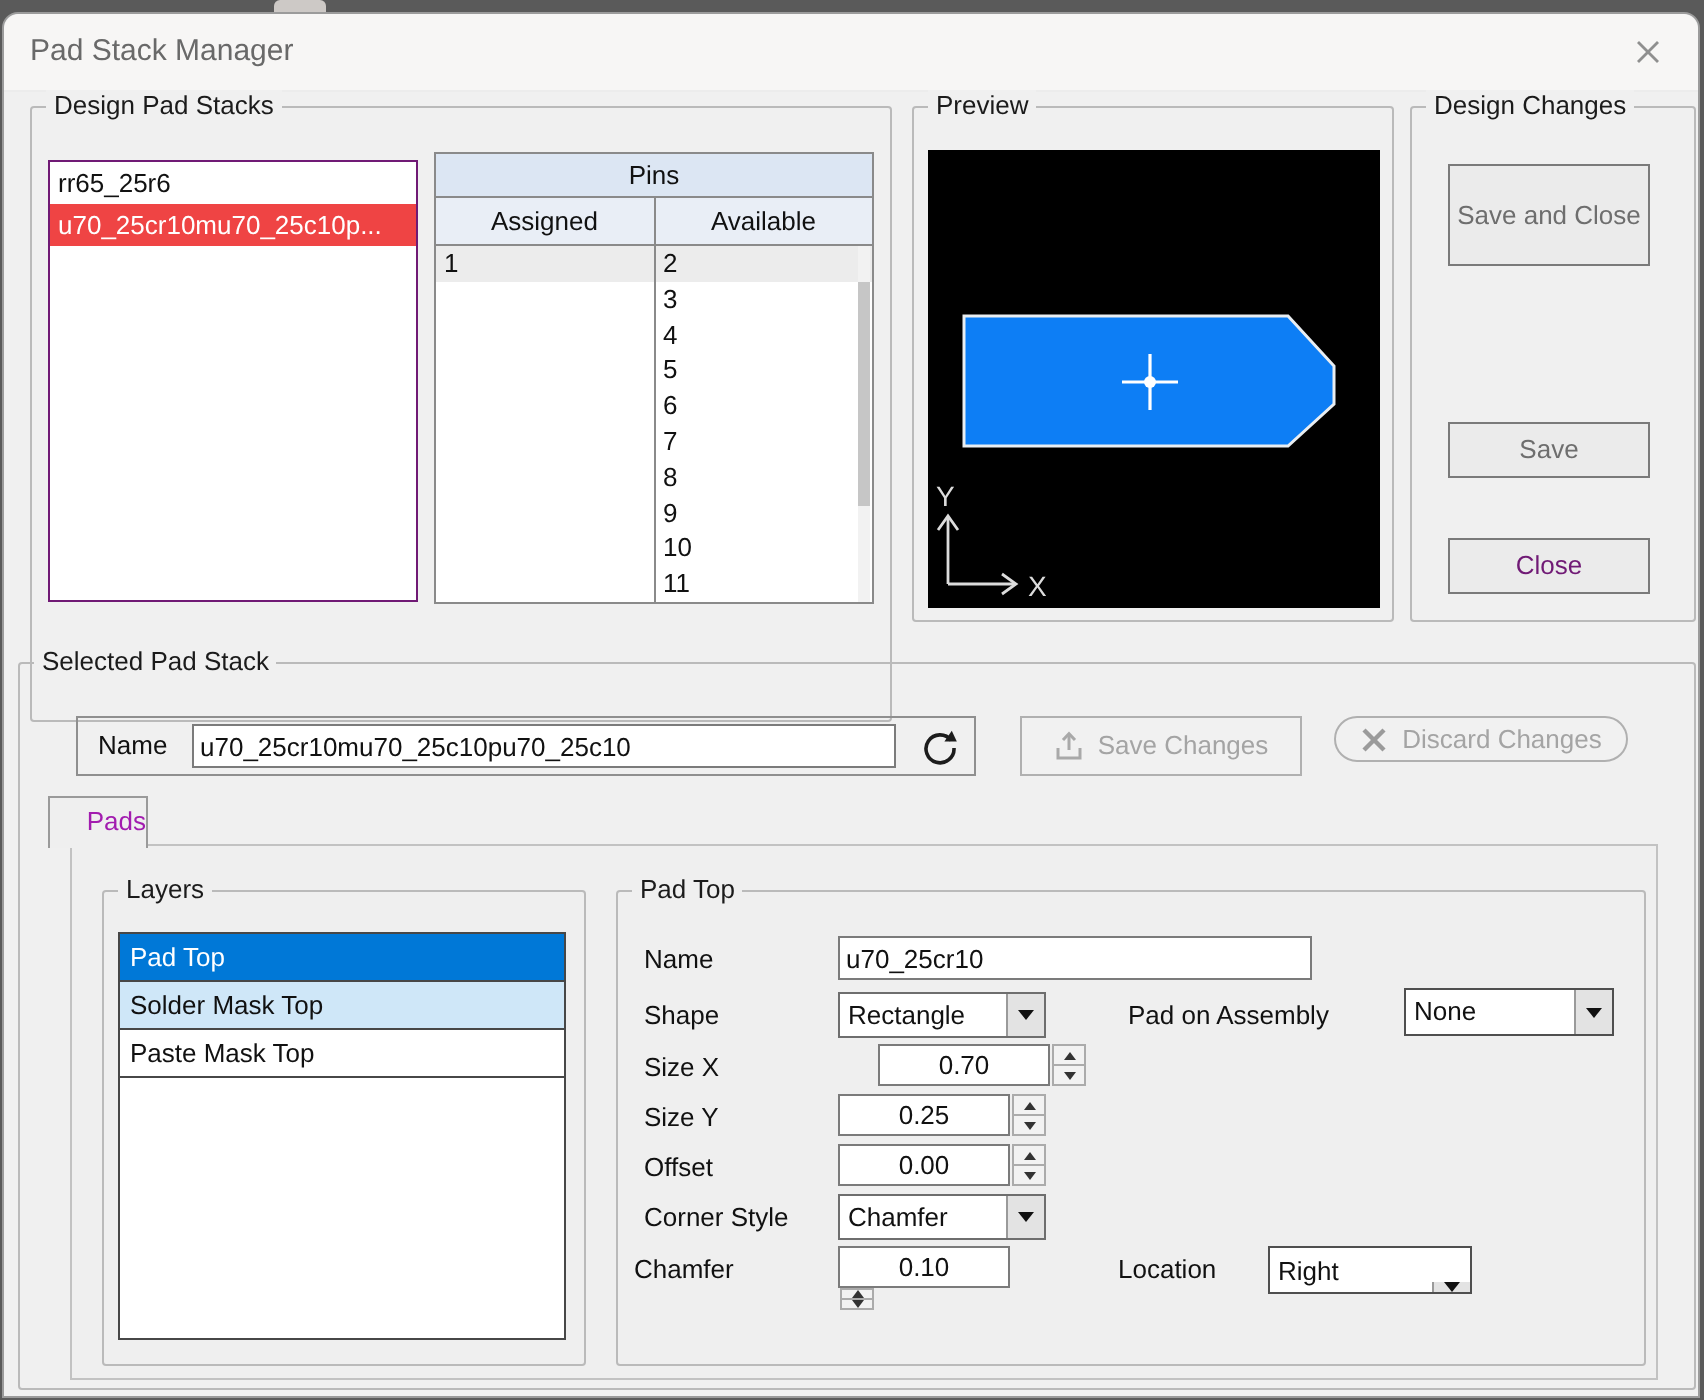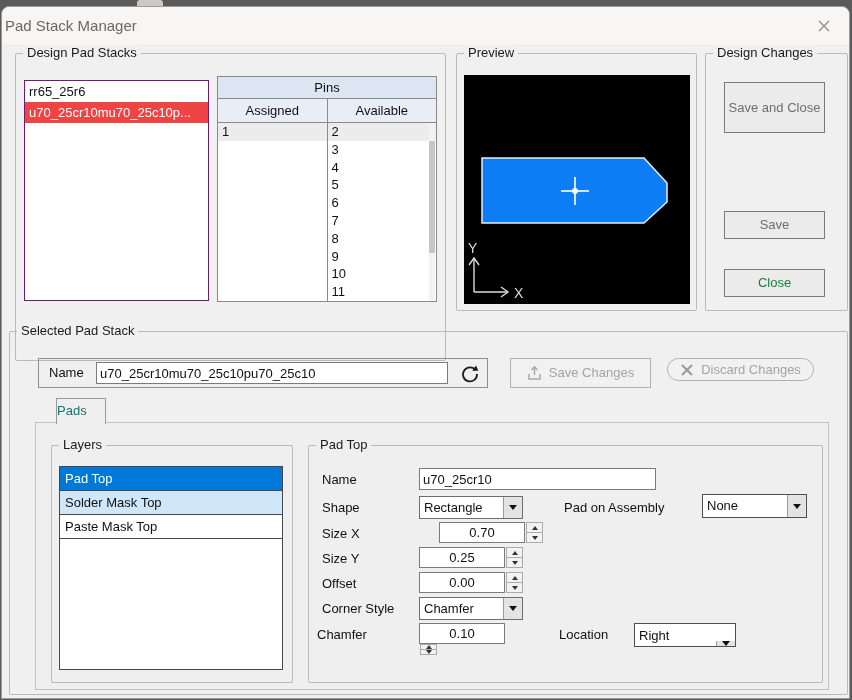--- a/index.html
+++ b/index.html
@@ -14,21 +14,21 @@
   .dialog{
     position:absolute;left:1px;top:6px;width:849px;height:693px;
     background:#f0f0f0;border:1px solid #9b9b9b;
     border-radius:8px 8px 0 0;box-sizing:border-box;
   }
   .titlebar{
     position:absolute;left:0;top:0;right:0;height:38px;
     background:#f7f6f5;border-radius:8px 8px 0 0;
     border-bottom:1px solid #ececec;
   }
-  .title-text{position:absolute;left:3px;top:10px;font-size:15px;color:#696969;}
+  .title-text{position:absolute;left:13px;top:10px;font-size:15px;color:#696969;}
   .close-btn{position:absolute;right:14px;top:8px;width:22px;height:22px;cursor:default;}
   
   .group{position:absolute;border:1px solid #bababa;border-radius:2px;box-sizing:border-box;}
   .group>.legend{
     position:absolute;top:-9px;left:7px;background:#f0f0f0;
     padding:0 4px;font-size:13px;color:#1b1b1b;white-space:nowrap;
   }
   .panel-legend-bg{background:#efefef !important;}
   
   .ps-list{
@@ -57,37 +57,37 @@
   .pins-thumb{position:absolute;left:0;top:18px;width:6px;height:112px;background:#c6c6c6;}
   
   .preview-canvas{position:absolute;left:7px;top:21px;width:226px;height:229px;background:#000;}
   
   .btn{
     position:absolute;box-sizing:border-box;background:#ebebeb;border:1px solid #7a7a7a;
     font-size:13px;display:flex;align-items:center;justify-content:center;text-align:center;
     line-height:1.2;cursor:default;
   }
   .btn.graytext{color:#6e6e6e;}
-  .btn.darktext{color:#15803d;}
+  .btn.darktext{color:#701a75;}
   .btn.disabled{background:#f1f1f1;border-color:#b0b0b0;color:#a4a4a4;}
   .btn .bicon{margin-right:7px;display:inline-flex;}
   
   .name-panel{position:absolute;left:28px;top:26px;width:450px;height:30px;border:1px solid #8f8f8f;box-sizing:border-box;}
   .name-label{position:absolute;left:10px;top:6px;font-size:13px;color:#111;}
   .name-input{
     position:absolute;left:57px;top:3px;width:352px;height:22px;box-sizing:border-box;
     border:1px solid #7b7b7b;background:#fff;font-size:13px;padding:0 3px;
     font-family:"Liberation Sans","DejaVu Sans",sans-serif;color:#111;
   }
   .refresh-btn{position:absolute;left:420px;top:4px;width:22px;height:22px;cursor:default;}
   
   .tab{
-    position:absolute;left:46px;top:66px;width:50px;height:26px;box-sizing:border-box;
+    position:absolute;left:14px;top:66px;width:50px;height:26px;box-sizing:border-box;
     background:#efefef;border:1px solid #9a9a9a;border-bottom:none;
-    font-size:13px;color:#0f766e;text-align:left;line-height:24px;z-index:2;
+    font-size:13px;color:#a21caf;text-align:right;line-height:24px;z-index:2;
   }
   .tab-panel{
     position:absolute;left:25px;top:90px;width:794px;height:268px;box-sizing:border-box;
     background:#efefef;border:1px solid #c2c2c2;z-index:1;
   }
   
   .layers-list{
     position:absolute;left:7px;top:20px;width:224px;height:204px;box-sizing:border-box;
     background:#fff;border:1px solid #474747;overflow:hidden;
   }

